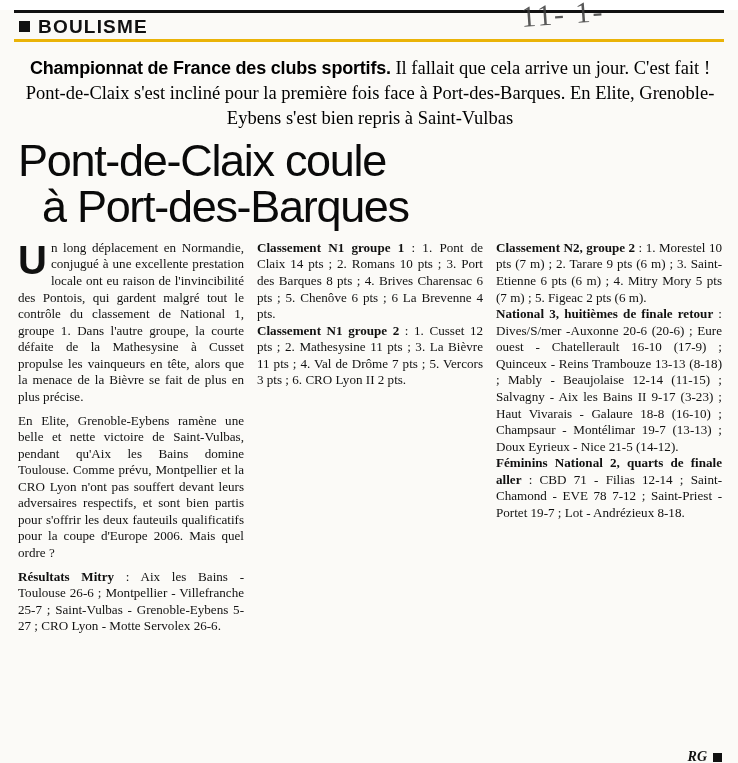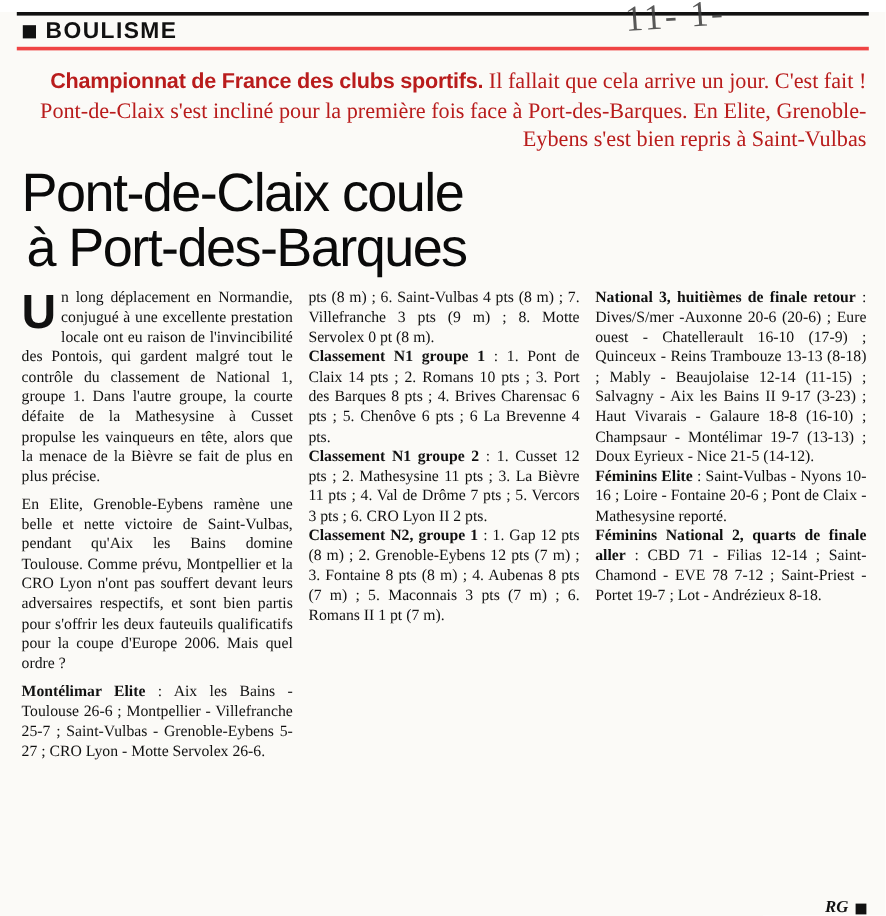--- a/index.html
+++ b/index.html
@@ -22,21 +22,21 @@
     background: #fbfaf7;
     box-sizing: border-box;
     padding: 0;
   }
 
   
   .rubric {
     position: relative;
     margin: 10px 14px 0 14px;
     border-top: 3px solid #111;
-    border-bottom: 3px solid #ef4444;
+    border-bottom: 3px solid #eab308;
     height: 26px;
     display: flex;
     align-items: center;
   }
   .rubric-square {
     width: 11px;
     height: 11px;
     background: #111;
     margin-left: 5px;
     margin-right: 8px;
@@ -60,43 +60,43 @@
     letter-spacing: 2px;
     opacity: .85;
   }
 
   
   .chapeau {
     margin: 14px 16px 0 18px;
     font-family: "Liberation Serif", serif;
     font-size: 18.5px;
     line-height: 1.33;
-    color: #b91c1c;
-    text-align: right;
+    color: #000000;
+    text-align: center;
   }
   .chapeau b {
     font-family: "Liberation Sans", sans-serif;
     font-weight: bold;
     font-size: 18px;
     letter-spacing: -0.2px;
   }
 
   
   .headline {
     margin: 8px 16px 4px 18px;
     font-family: "Liberation Sans", sans-serif;
     font-weight: normal;
     font-size: 45px;
     line-height: 1.02;
     letter-spacing: -1.3px;
     color: #0a0a0a;
   }
   .headline .l2 {
     display: block;
-    margin-left: 4px;
+    margin-left: 24px;
   }
 
   
   .columns {
     margin: 10px 16px 0 18px;
     display: flex;
     gap: 13px;
     height: 492px;
   }
   .col {
@@ -170,34 +170,32 @@
     <span class="l2">à Port-des-Barques</span>
   </h1>
 
   <div class="columns">
 
     <div class="col">
       <p class="blk"><span class="dropcap">U</span><span>n long déplacement en Normandie, conjugué à une excellente prestation locale ont eu raison de l'invincibilité des Pontois, qui gardent malgré tout le contrôle du classement de National 1, groupe 1. Dans l'autre groupe, la courte défaite de la Mathesysine à Cusset propulse les vainqueurs en tête, alors que la menace de la Bièvre se fait de plus en plus précise.</span></p>
       <div class="spacer"></div>
       <p>En Elite, Grenoble-Eybens ramène une belle et nette victoire de Saint-Vulbas, pendant qu'Aix les Bains domine Toulouse. Comme prévu, Montpellier et la CRO Lyon n'ont pas souffert devant leurs adversaires respectifs, et sont bien partis pour s'offrir les deux fauteuils qualificatifs pour la coupe d'Europe 2006. Mais quel ordre ?</p>
       <div class="spacer"></div>
-      <p><b>Montélimar Elite</b><span> : Aix les Bains - Toulouse 26-6 ; Montpellier - Villefranche 25-7 ; Saint-Vulbas - Grenoble-Eybens 5-27 ; CRO Lyon - Motte Servolex 26-6.</span></p>
+      <p><b>Résultats Mitry</b><span> : Aix les Bains - Toulouse 26-6 ; Montpellier - Villefranche 25-7 ; Saint-Vulbas - Grenoble-Eybens 5-27 ; CRO Lyon - Motte Servolex 26-6.</span></p>
       <div class="spacer"></div>
     </div>
 
     <div class="col">
-      <p class="blk">pts (8 m) ; 6. Saint-Vulbas 4 pts (8 m) ; 7. Villefranche 3 pts (9 m) ; 8. Motte Servolex 0 pt (8 m).</p>
       <p><b>Classement N1 groupe 1</b><span> : 1. Pont de Claix 14 pts ; 2. Romans 10 pts ; 3. Port des Barques 8 pts ; 4. Brives Charensac 6 pts ; 5. Chenôve 6 pts ; 6 La Brevenne 4 pts.</span></p>
       <p><b>Classement N1 groupe 2</b><span> : 1. Cusset 12 pts ; 2. Mathesysine 11 pts ; 3. La Bièvre 11 pts ; 4. Val de Drôme 7 pts ; 5. Vercors 3 pts ; 6. CRO Lyon II 2 pts.</span></p>
-      <p><b>Classement N2, groupe 1</b><span> : 1. Gap 12 pts (8 m) ; 2. Grenoble-Eybens 12 pts (7 m) ; 3. Fontaine 8 pts (8 m) ; 4. Aubenas 8 pts (7 m) ; 5. Maconnais 3 pts (7 m) ; 6. Romans II 1 pt (7 m).</span></p>
     </div>
 
     <div class="col">
+      <p class="blk"><b>Classement N2, groupe 2</b><span> : 1. Morestel 10 pts (7 m) ; 2. Tarare 9 pts (6 m) ; 3. Saint-Etienne 6 pts (6 m) ; 4. Mitry Mory 5 pts (7 m) ; 5. Figeac 2 pts (6 m).</span></p>
       <p><b>National 3, huitièmes de finale retour</b><span> : Dives/S/mer -Auxonne 20-6 (20-6) ; Eure ouest - Chatellerault 16-10 (17-9) ; Quinceux - Reins Trambouze 13-13 (8-18) ; Mably - Beaujolaise 12-14 (11-15) ; Salvagny - Aix les Bains II 9-17 (3-23) ; Haut Vivarais - Galaure 18-8 (16-10) ; Champsaur - Montélimar 19-7 (13-13) ; Doux Eyrieux - Nice 21-5 (14-12).</span></p>
-      <p><b>Féminins Elite</b><span> : Saint-Vulbas - Nyons 10-16 ; Loire - Fontaine 20-6 ; Pont de Claix - Mathesysine reporté.</span></p>
       <p><b>Féminins National 2, quarts de finale aller</b><span> : CBD 71 - Filias 12-14 ; Saint-Chamond - EVE 78 7-12 ; Saint-Priest - Portet 19-7 ; Lot - Andrézieux 8-18.</span></p>
     </div>
 
   </div>
 
   <div class="footer">
     <span class="footer-sig">RG</span>
     <span class="footer-square"></span>
   </div>
 

